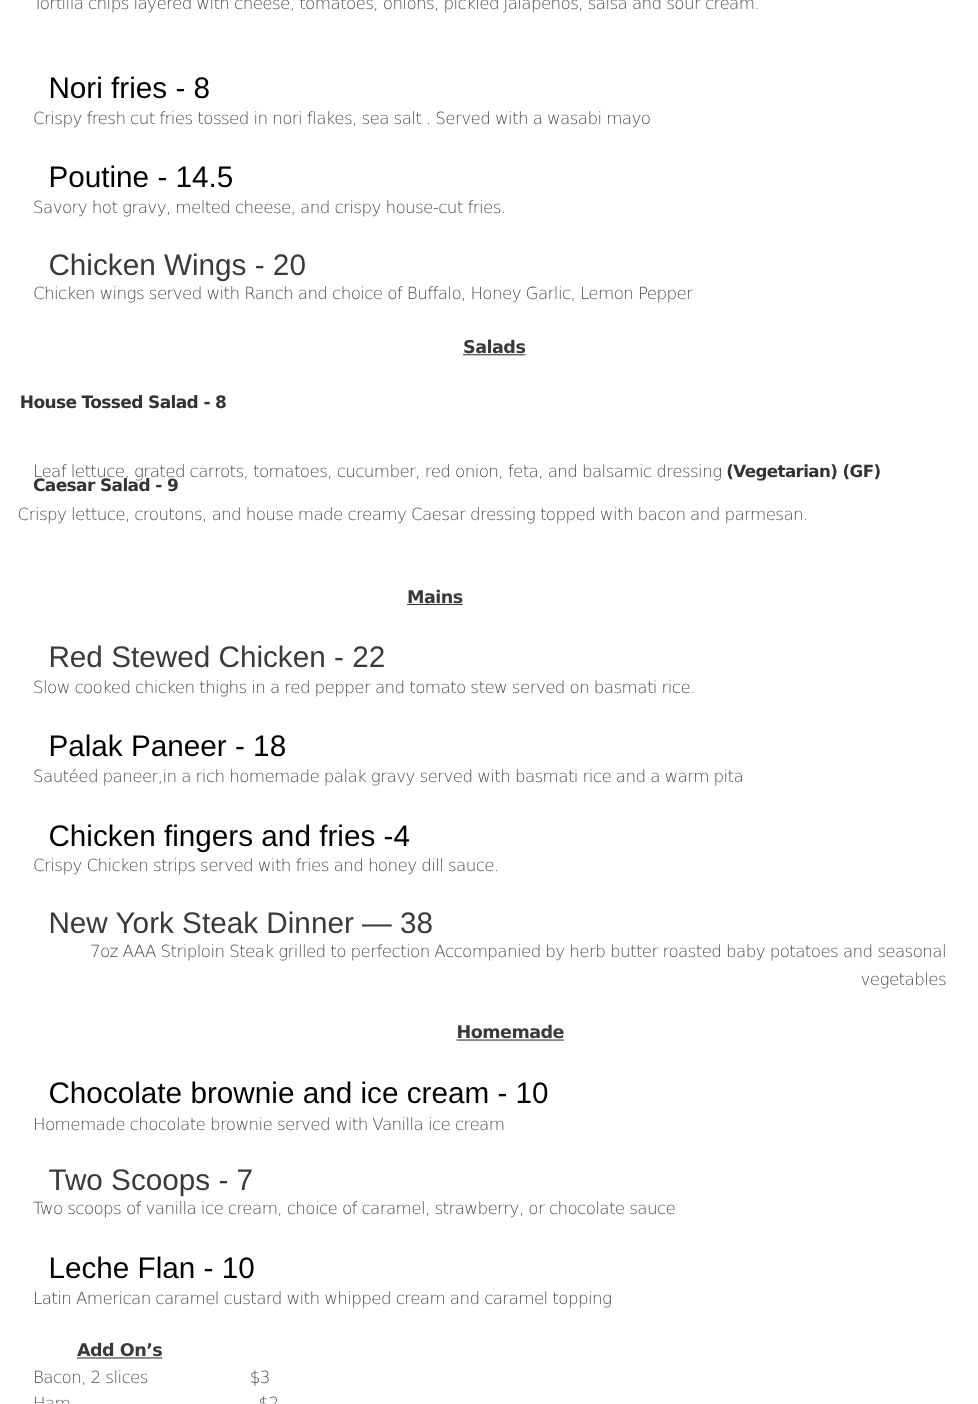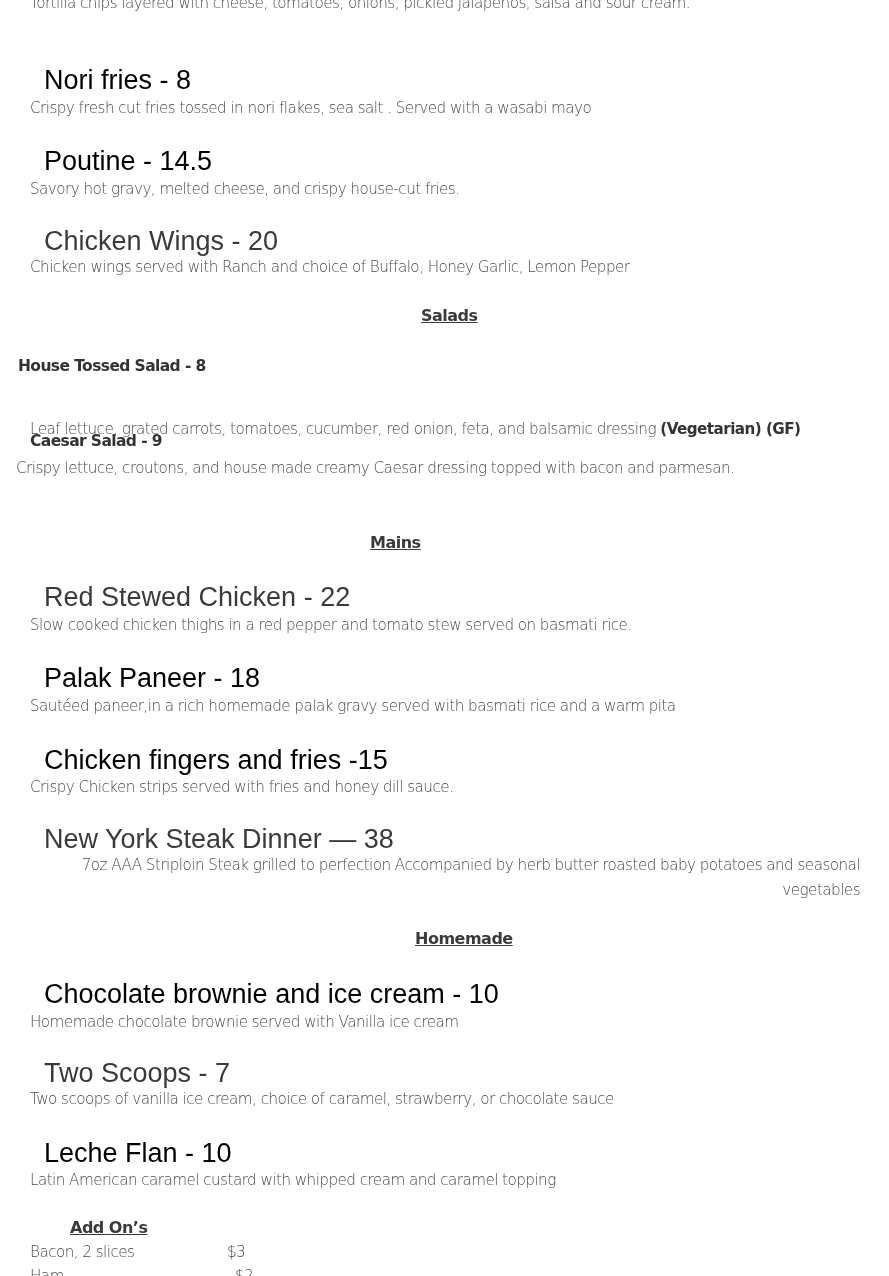--- a/index.html
+++ b/index.html
@@ -40,21 +40,21 @@
   <div class="abs desc" style="left:16px; top:456px;"> Crispy lettuce, croutons, and house made creamy Caesar dressing topped with bacon and parmesan.</div>
 
   <div class="abs section" style="left:330px; top:533px;margin-left:40px;">Mains</div>
 
   <div class="abs title t-gray" style="left:30px; top:585px;">Red Stewed Chicken - 22</div>
   <div class="abs desc" style="left:30px; top:613px;">Slow cooked chicken thighs in a red pepper and tomato stew served on basmati rice.</div>
 
   <div class="abs title t-black" style="left:30px; top:666px;">Palak Paneer - 18</div>
   <div class="abs desc" style="left:30px; top:694px;">Sautéed paneer,in a rich homemade palak gravy served with basmati rice and a warm pita</div>
 
-  <div class="abs title t-black" style="left:30px; top:748px;">Chicken fingers and fries -15</div>
+  <div class="abs title t-black" style="left:30px; top:748px;">Chicken fingers and fries -4</div>
   <div class="abs desc" style="left:30px; top:775px;">Crispy Chicken strips served with fries and honey dill sauce.</div>
 
   <div class="abs title t-gray" style="left:30px; top:827px;">New York Steak Dinner — 38</div>
   <div class="abs desc wrap" style="left:30px; top:853px;text-align:right;">7oz AAA Striploin Steak grilled to perfection Accompanied by herb butter roasted baby potatoes and seasonal vegetables</div>
 
   <div class="abs section" style="left:415px; top:929px;">Homemade</div>
 
   <div class="abs title t-black" style="left:30px; top:982px;">Chocolate brownie and ice cream - 10</div>
   <div class="abs desc" style="left:30px; top:1010px;">Homemade chocolate brownie served with Vanilla ice cream</div>
 

